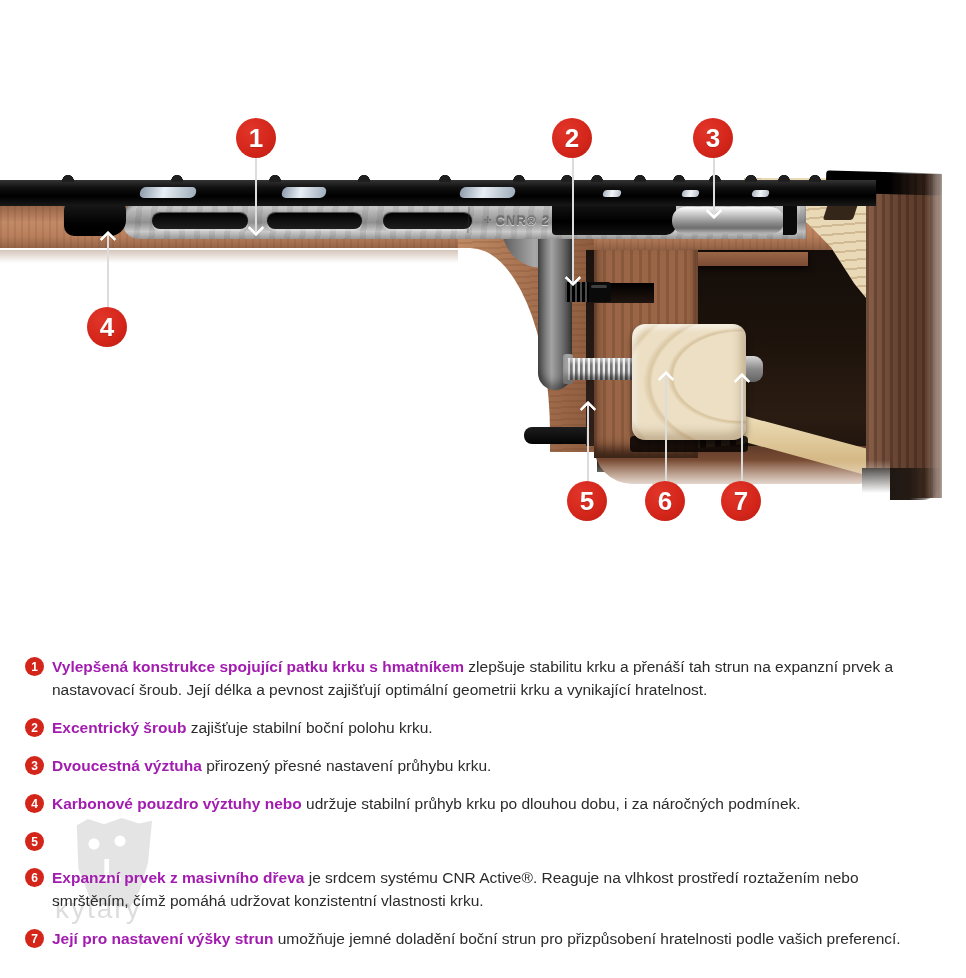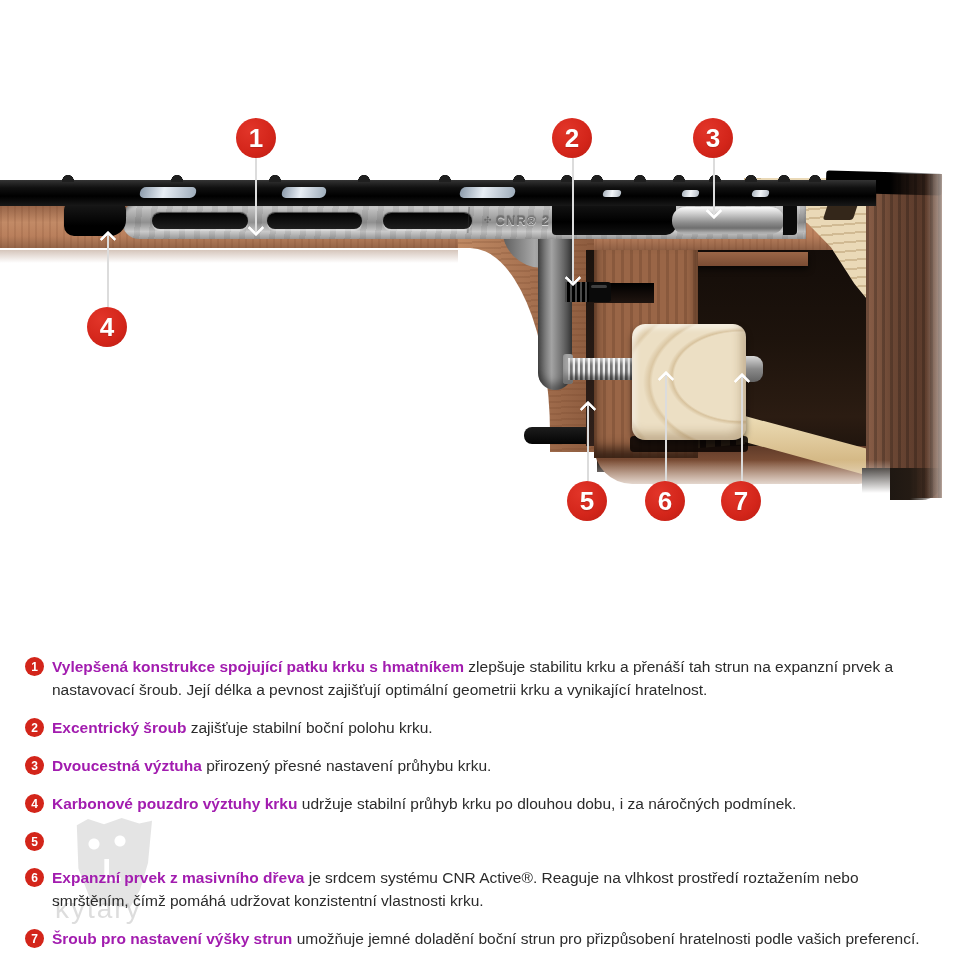--- a/index.html
+++ b/index.html
@@ -302,31 +302,31 @@
       <div class="legend-text"><b>Excentrický šroub</b><span> zajišťuje stabilní boční polohu krku.</span></div>
     </div>
 
     <div class="legend-item">
       <div class="bullet">3</div>
       <div class="legend-text"><b>Dvoucestná výztuha</b><span> přirozený přesné nastavení průhybu krku.</span></div>
     </div>
 
     <div class="legend-item">
       <div class="bullet">4</div>
-      <div class="legend-text"><b>Karbonové pouzdro výztuhy krku</b><span> udržuje stabilní průhyb krku po dlouhou dobu, i za náročných podmínek.</span></div>
+      <div class="legend-text"><b>Karbonové pouzdro výztuhy nebo</b><span> udržuje stabilní průhyb krku po dlouhou dobu, i za náročných podmínek.</span></div>
     </div>
 
     <div class="legend-item">
       <div class="bullet">5</div>
     </div>
 
     <div class="legend-item">
       <div class="bullet">6</div>
       <div class="legend-text"><b>Expanzní prvek z masivního dřeva</b><span> je srdcem systému CNR Active®. Reaguje na vlhkost prostředí roztažením nebo smrštěním, čímž pomáhá udržovat konzistentní vlastnosti krku.</span></div>
     </div>
 
     <div class="legend-item">
       <div class="bullet">7</div>
-      <div class="legend-text"><b>Šroub pro nastavení výšky strun</b><span> umožňuje jemné doladění boční strun pro přizpůsobení hratelnosti podle vašich preferencí.</span></div>
+      <div class="legend-text"><b>Její pro nastavení výšky strun</b><span> umožňuje jemné doladění boční strun pro přizpůsobení hratelnosti podle vašich preferencí.</span></div>
     </div>
 
   </div>
 </div>
 
 </body></html>

